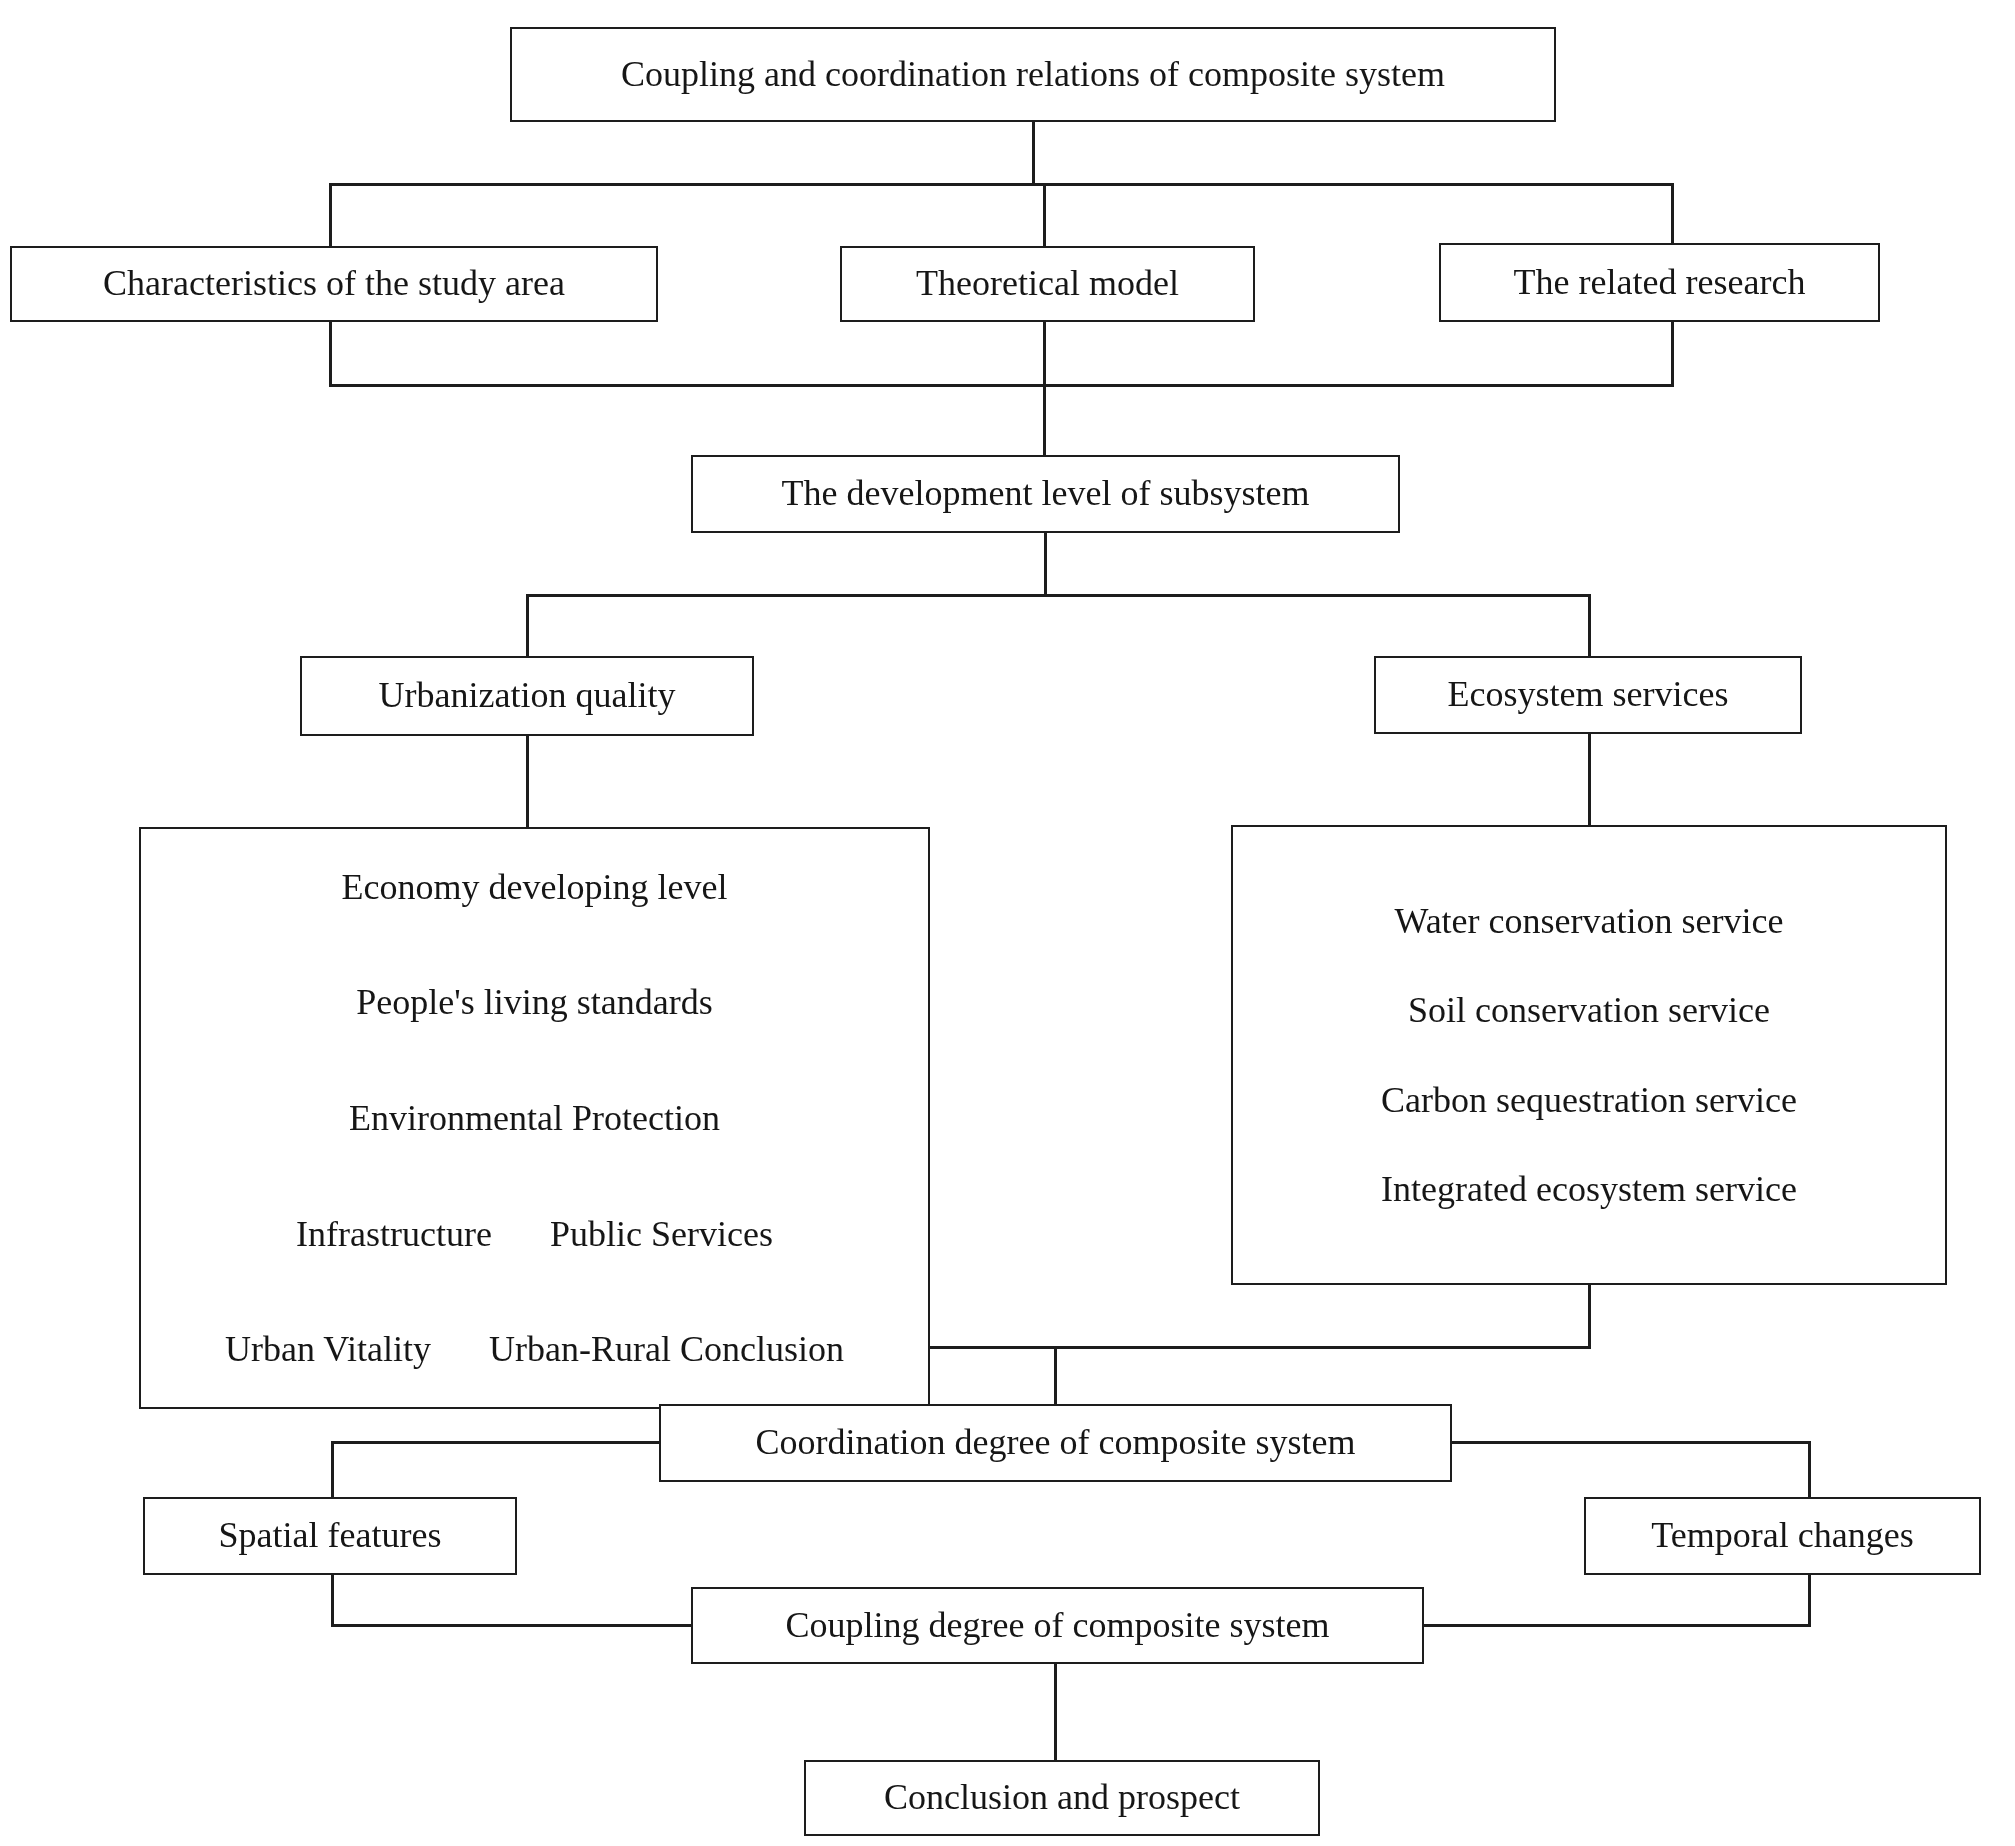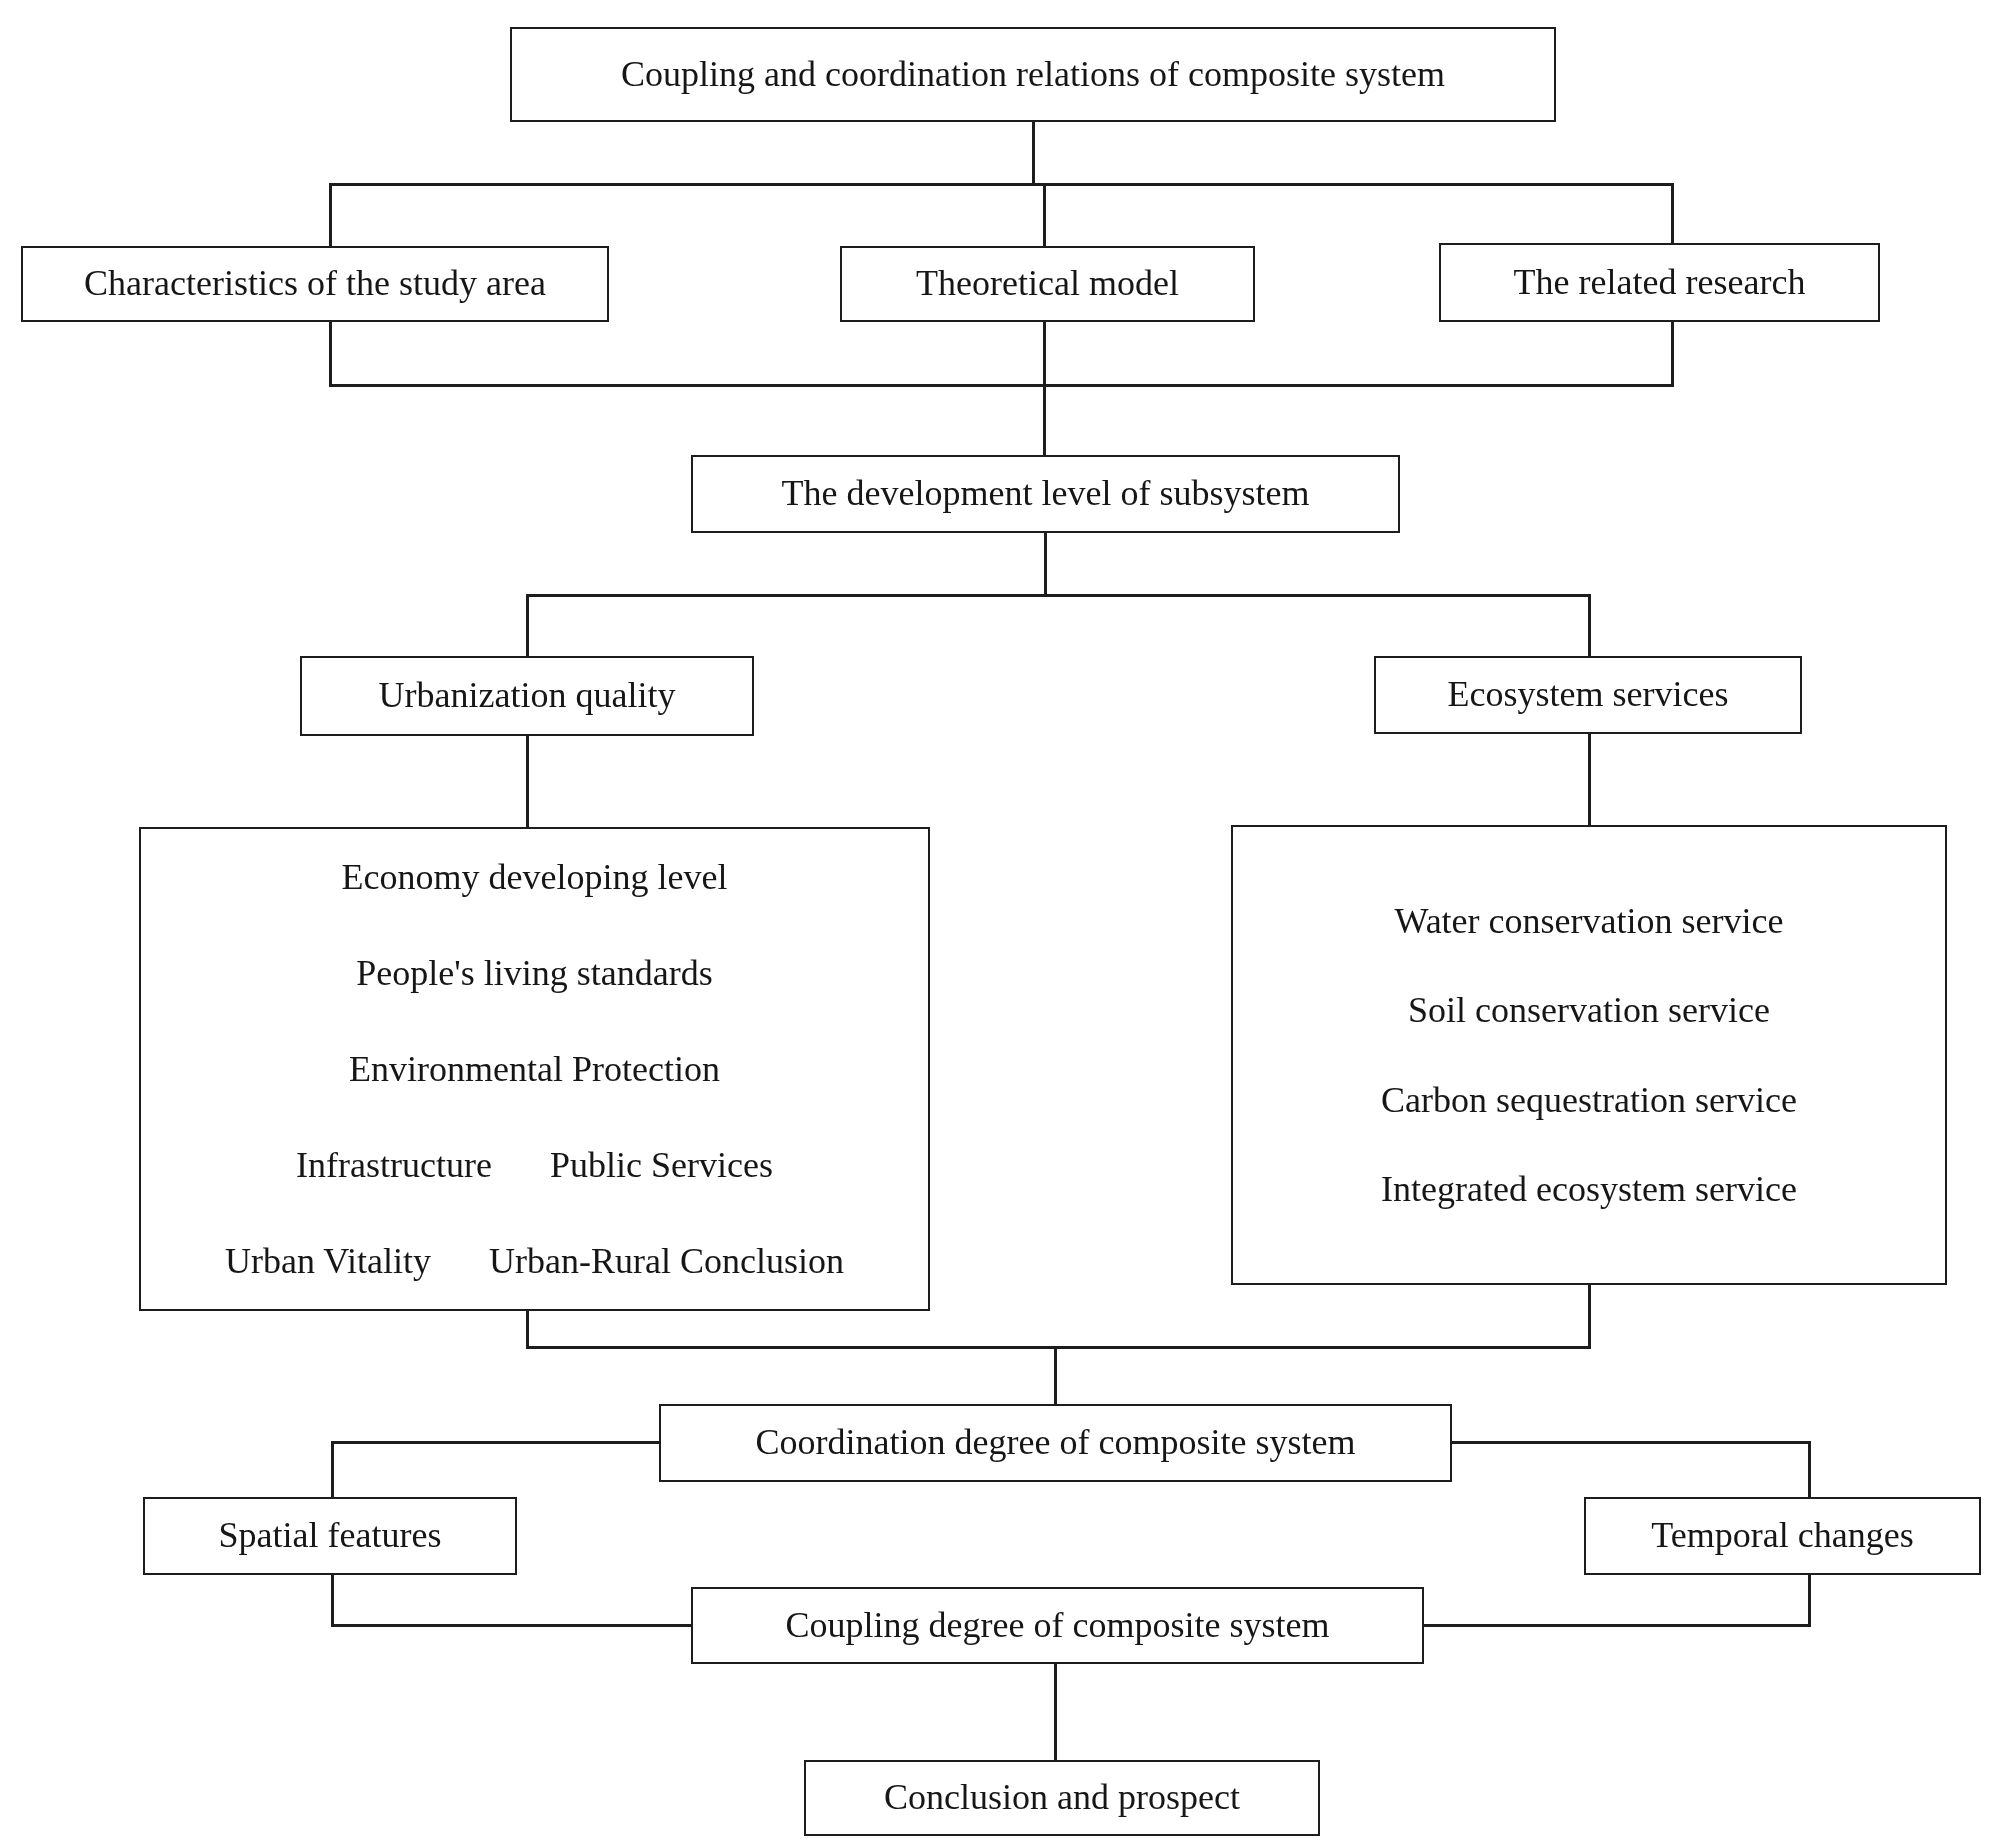--- a/index.html
+++ b/index.html
@@ -58,33 +58,33 @@
     z-index: 1;
   }
 </style>
 </head>
 <body>
 
 <div id="canvas">
 
   <div class="box" style="left:510px; top:19.3px; width:1046px; height:95px;">Coupling and coordination relations of composite system</div>
 
-  <div class="box" style="left:21px; top:238px; width:588px; height:76px;">Characteristics of the study area</div>
+  <div class="box" style="left:10px; top:238px; width:648px; height:76px;">Characteristics of the study area</div>
 
   <div class="box" style="left:840px; top:238px; width:415px; height:76px;">Theoretical model</div>
 
   <div class="box" style="left:1439px; top:235px; width:441px; height:79px;">The related research</div>
 
   <div class="box" style="left:691px; top:447px; width:709px; height:78px;">The development level of subsystem</div>
 
   <div class="box" style="left:300px; top:648px; width:454px; height:80px;">Urbanization quality</div>
 
   <div class="box" style="left:1374px; top:648px; width:428px; height:78px;">Ecosystem services</div>
 
-  <div class="list-box" style="left:139px; top:819px; width:791px; height:484px;">
+  <div class="list-box" style="left:139px; top:819px; width:791px; height:582px;">
     <div class="list-row">
       <span>Economy developing level</span>
     </div>
     <div class="list-row">
       <span>People's living standards</span>
     </div>
     <div class="list-row">
       <span>Environmental Protection</span>
     </div>
     <div class="list-row">

